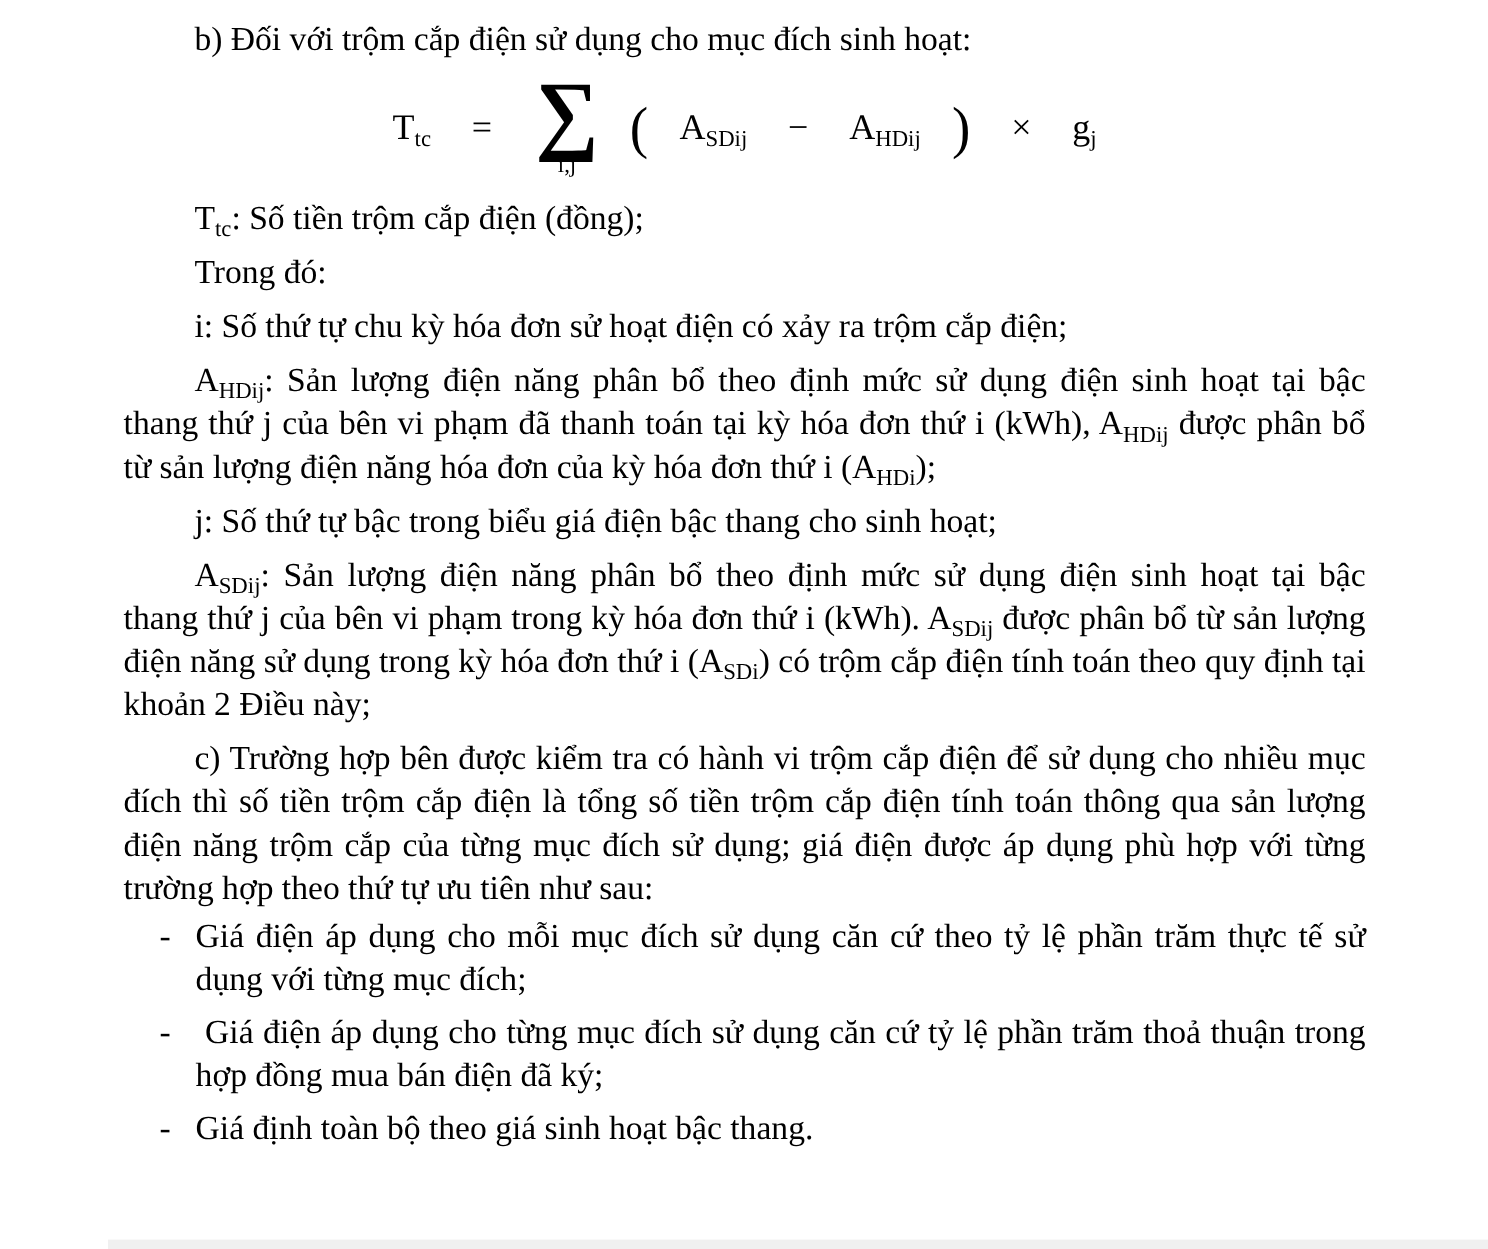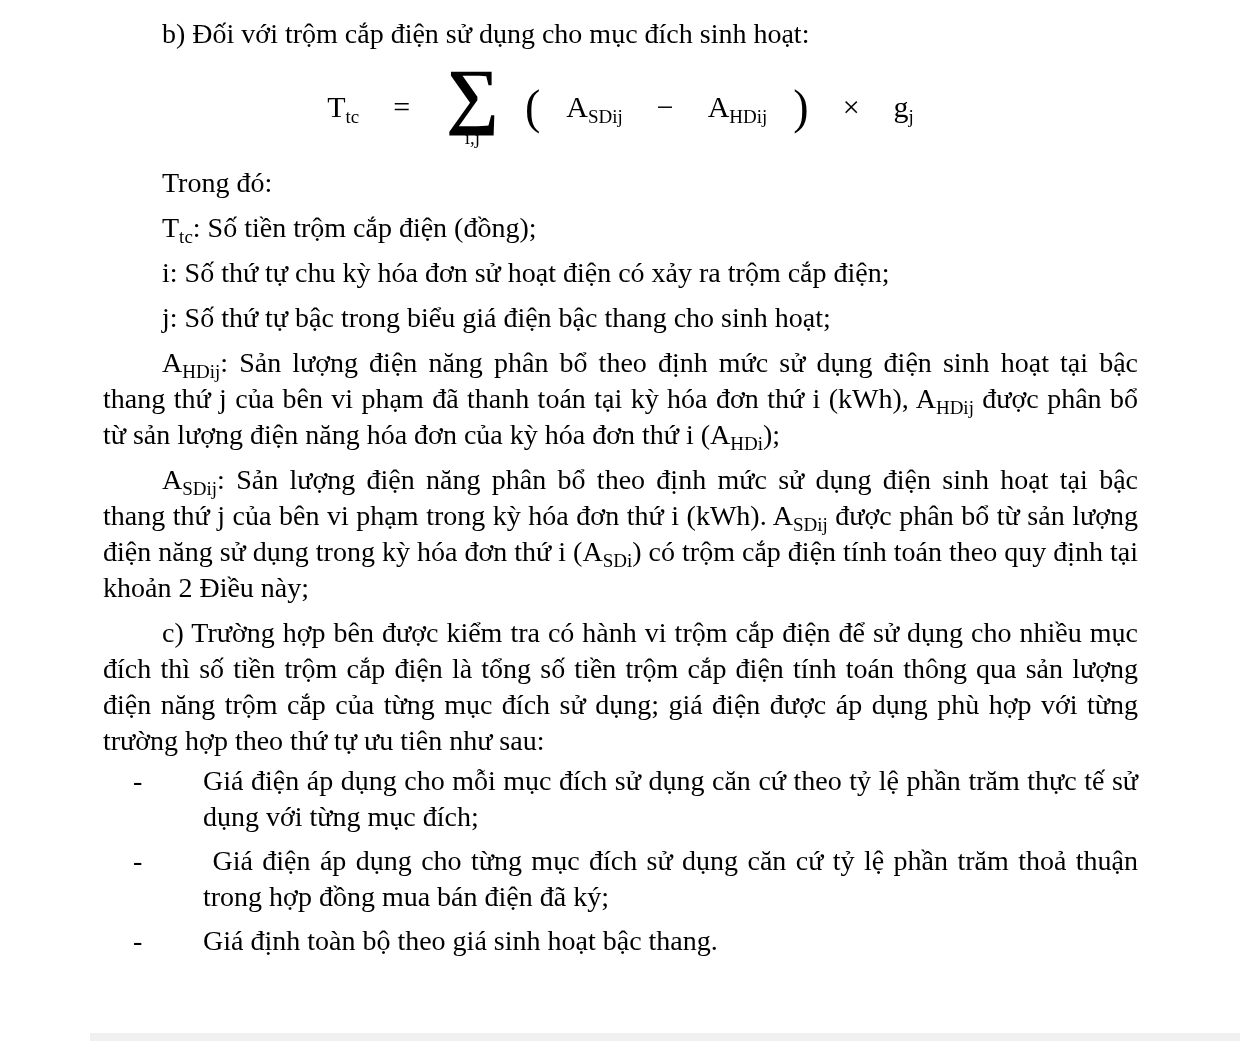--- a/index.html
+++ b/index.html
@@ -79,21 +79,20 @@
     line-height: 36px;
   }
   .li-marker {
     flex: 0 0 30px;
     margin-left: 30px;
   }
   .li-text {
     flex: 1;
     text-align: justify;
     white-space: pre-wrap;
-    margin-left: 40px;
   }
   
   .edge-strip {
     position: absolute;
     left: 90px;
     right: 0;
     bottom: 0;
     height: 8px;
     background: #f0f0f0;
   }
@@ -115,29 +114,29 @@
       </span>
       <span class="f-tok f-paren open">(</span>
       <span class="f-tok"><span>A</span><sub class="f-sub">SDij</sub></span>
       <span class="f-tok f-op">−</span>
       <span class="f-tok"><span>A</span><sub class="f-sub">HDij</sub></span>
       <span class="f-tok f-paren close">)</span>
       <span class="f-tok f-op">×</span>
       <span class="f-tok"><span>g</span><sub class="f-sub">j</sub></span>
     </div>
 
+    <p class="para indent">T<sub class="subtxt">tc</sub>: Số tiền trộm cắp điện (đồng);</p>
+
     <p class="para indent">Trong đó:</p>
-
-    <p class="para indent">T<sub class="subtxt">tc</sub>: Số tiền trộm cắp điện (đồng);</p>
 
     <p class="para indent">i: Số thứ tự chu kỳ hóa đơn sử hoạt điện có xảy ra trộm cắp điện;</p>
 
+    <p class="para indent just">A<sub class="subtxt">HDij</sub>: Sản lượng điện năng phân bổ theo định mức sử dụng điện sinh hoạt tại bậc thang thứ j của bên vi phạm đã thanh toán tại kỳ hóa đơn thứ i (kWh), A<sub class="subtxt">HDij</sub> được phân bổ từ sản lượng điện năng hóa đơn của kỳ hóa đơn thứ i (A<sub class="subtxt">HDi</sub>);</p>
+
     <p class="para indent">j: Số thứ tự bậc trong biểu giá điện bậc thang cho sinh hoạt;</p>
-
-    <p class="para indent just">A<sub class="subtxt">HDij</sub>: Sản lượng điện năng phân bổ theo định mức sử dụng điện sinh hoạt tại bậc thang thứ j của bên vi phạm đã thanh toán tại kỳ hóa đơn thứ i (kWh), A<sub class="subtxt">HDij</sub> được phân bổ từ sản lượng điện năng hóa đơn của kỳ hóa đơn thứ i (A<sub class="subtxt">HDi</sub>);</p>
 
     <p class="para indent just">A<sub class="subtxt">SDij</sub>: Sản lượng điện năng phân bổ theo định mức sử dụng điện sinh hoạt tại bậc thang thứ j của bên vi phạm trong kỳ hóa đơn thứ i (kWh). A<sub class="subtxt">SDij</sub> được phân bổ từ sản lượng điện năng sử dụng trong kỳ hóa đơn thứ i (A<sub class="subtxt">SDi</sub>) có trộm cắp điện tính toán theo quy định tại khoản 2 Điều này;</p>
 
 
     <p class="para indent just" style="margin-bottom:4px;">c) Trường hợp bên được kiểm tra có hành vi trộm cắp điện để sử dụng cho nhiều mục đích thì số tiền trộm cắp điện là tổng số tiền trộm cắp điện tính toán thông qua sản lượng điện năng trộm cắp của từng mục đích sử dụng; giá điện được áp dụng phù hợp với từng trường hợp theo thứ tự ưu tiên như sau:</p>
 
     <div class="list-item">
       <span class="li-marker">-</span>
       <span class="li-text">Giá điện áp dụng cho mỗi mục đích sử dụng căn cứ theo tỷ lệ phần trăm thực tế sử dụng với từng mục đích;</span>
     </div>

